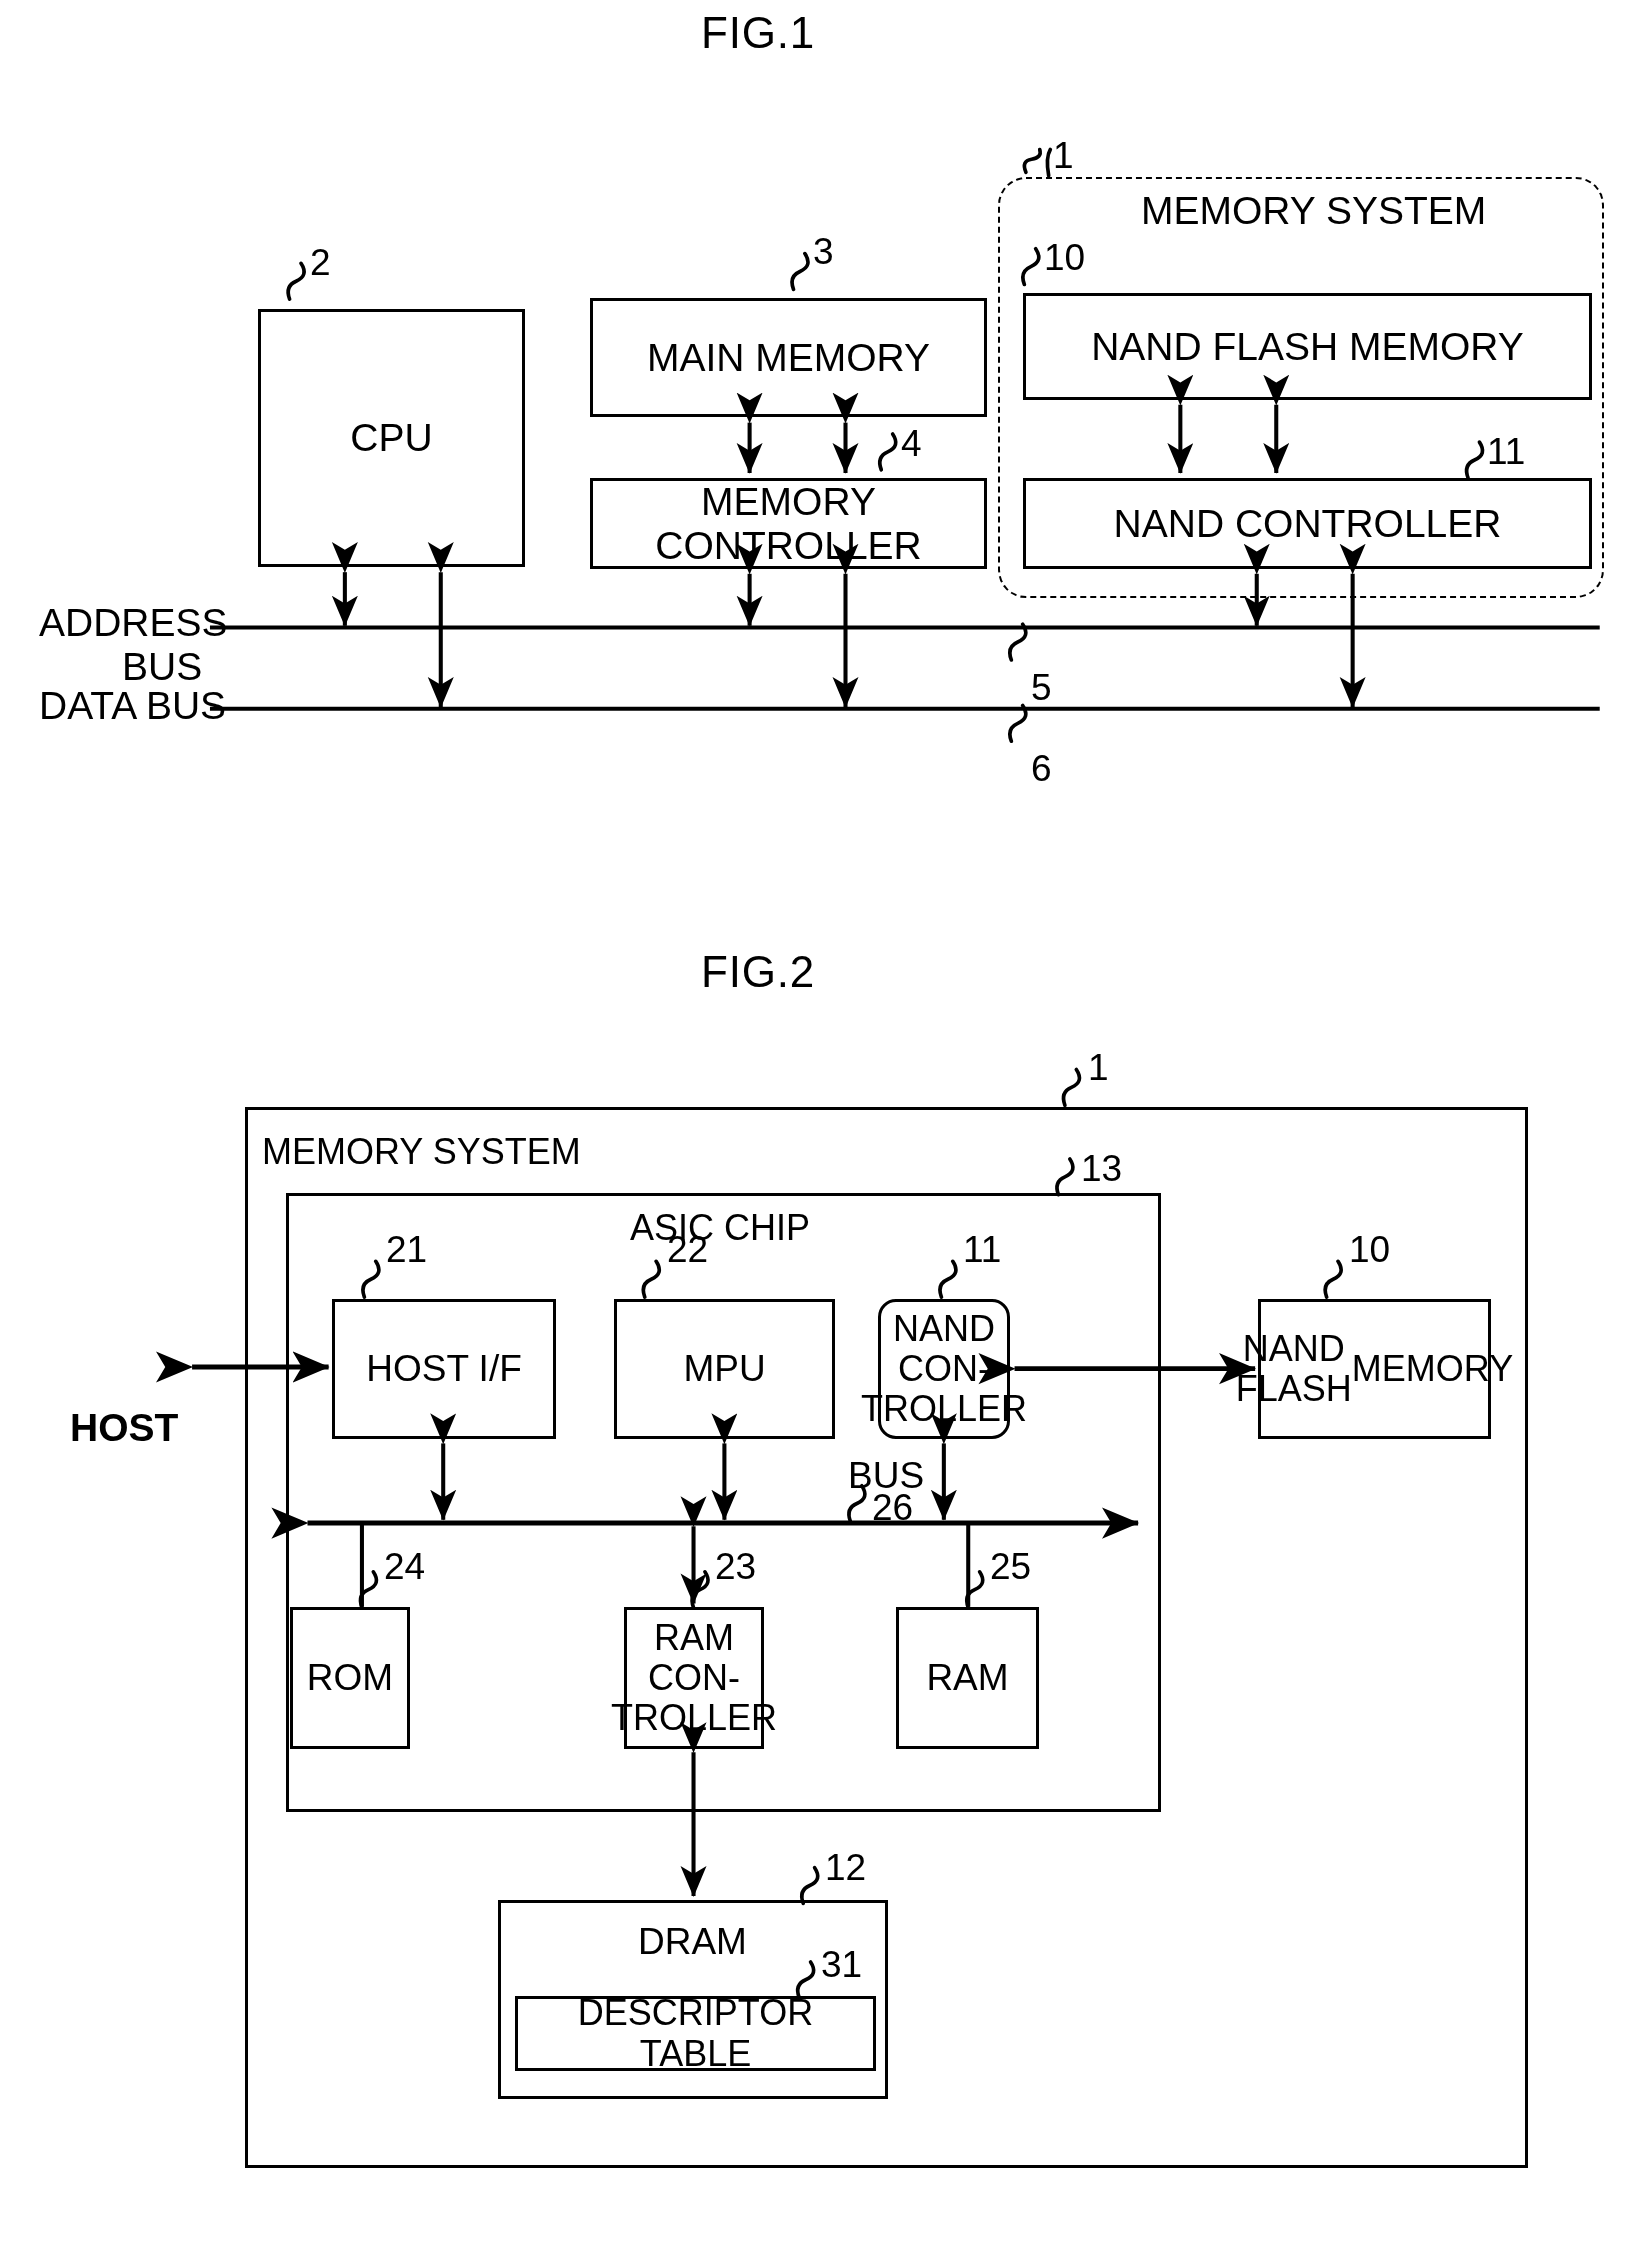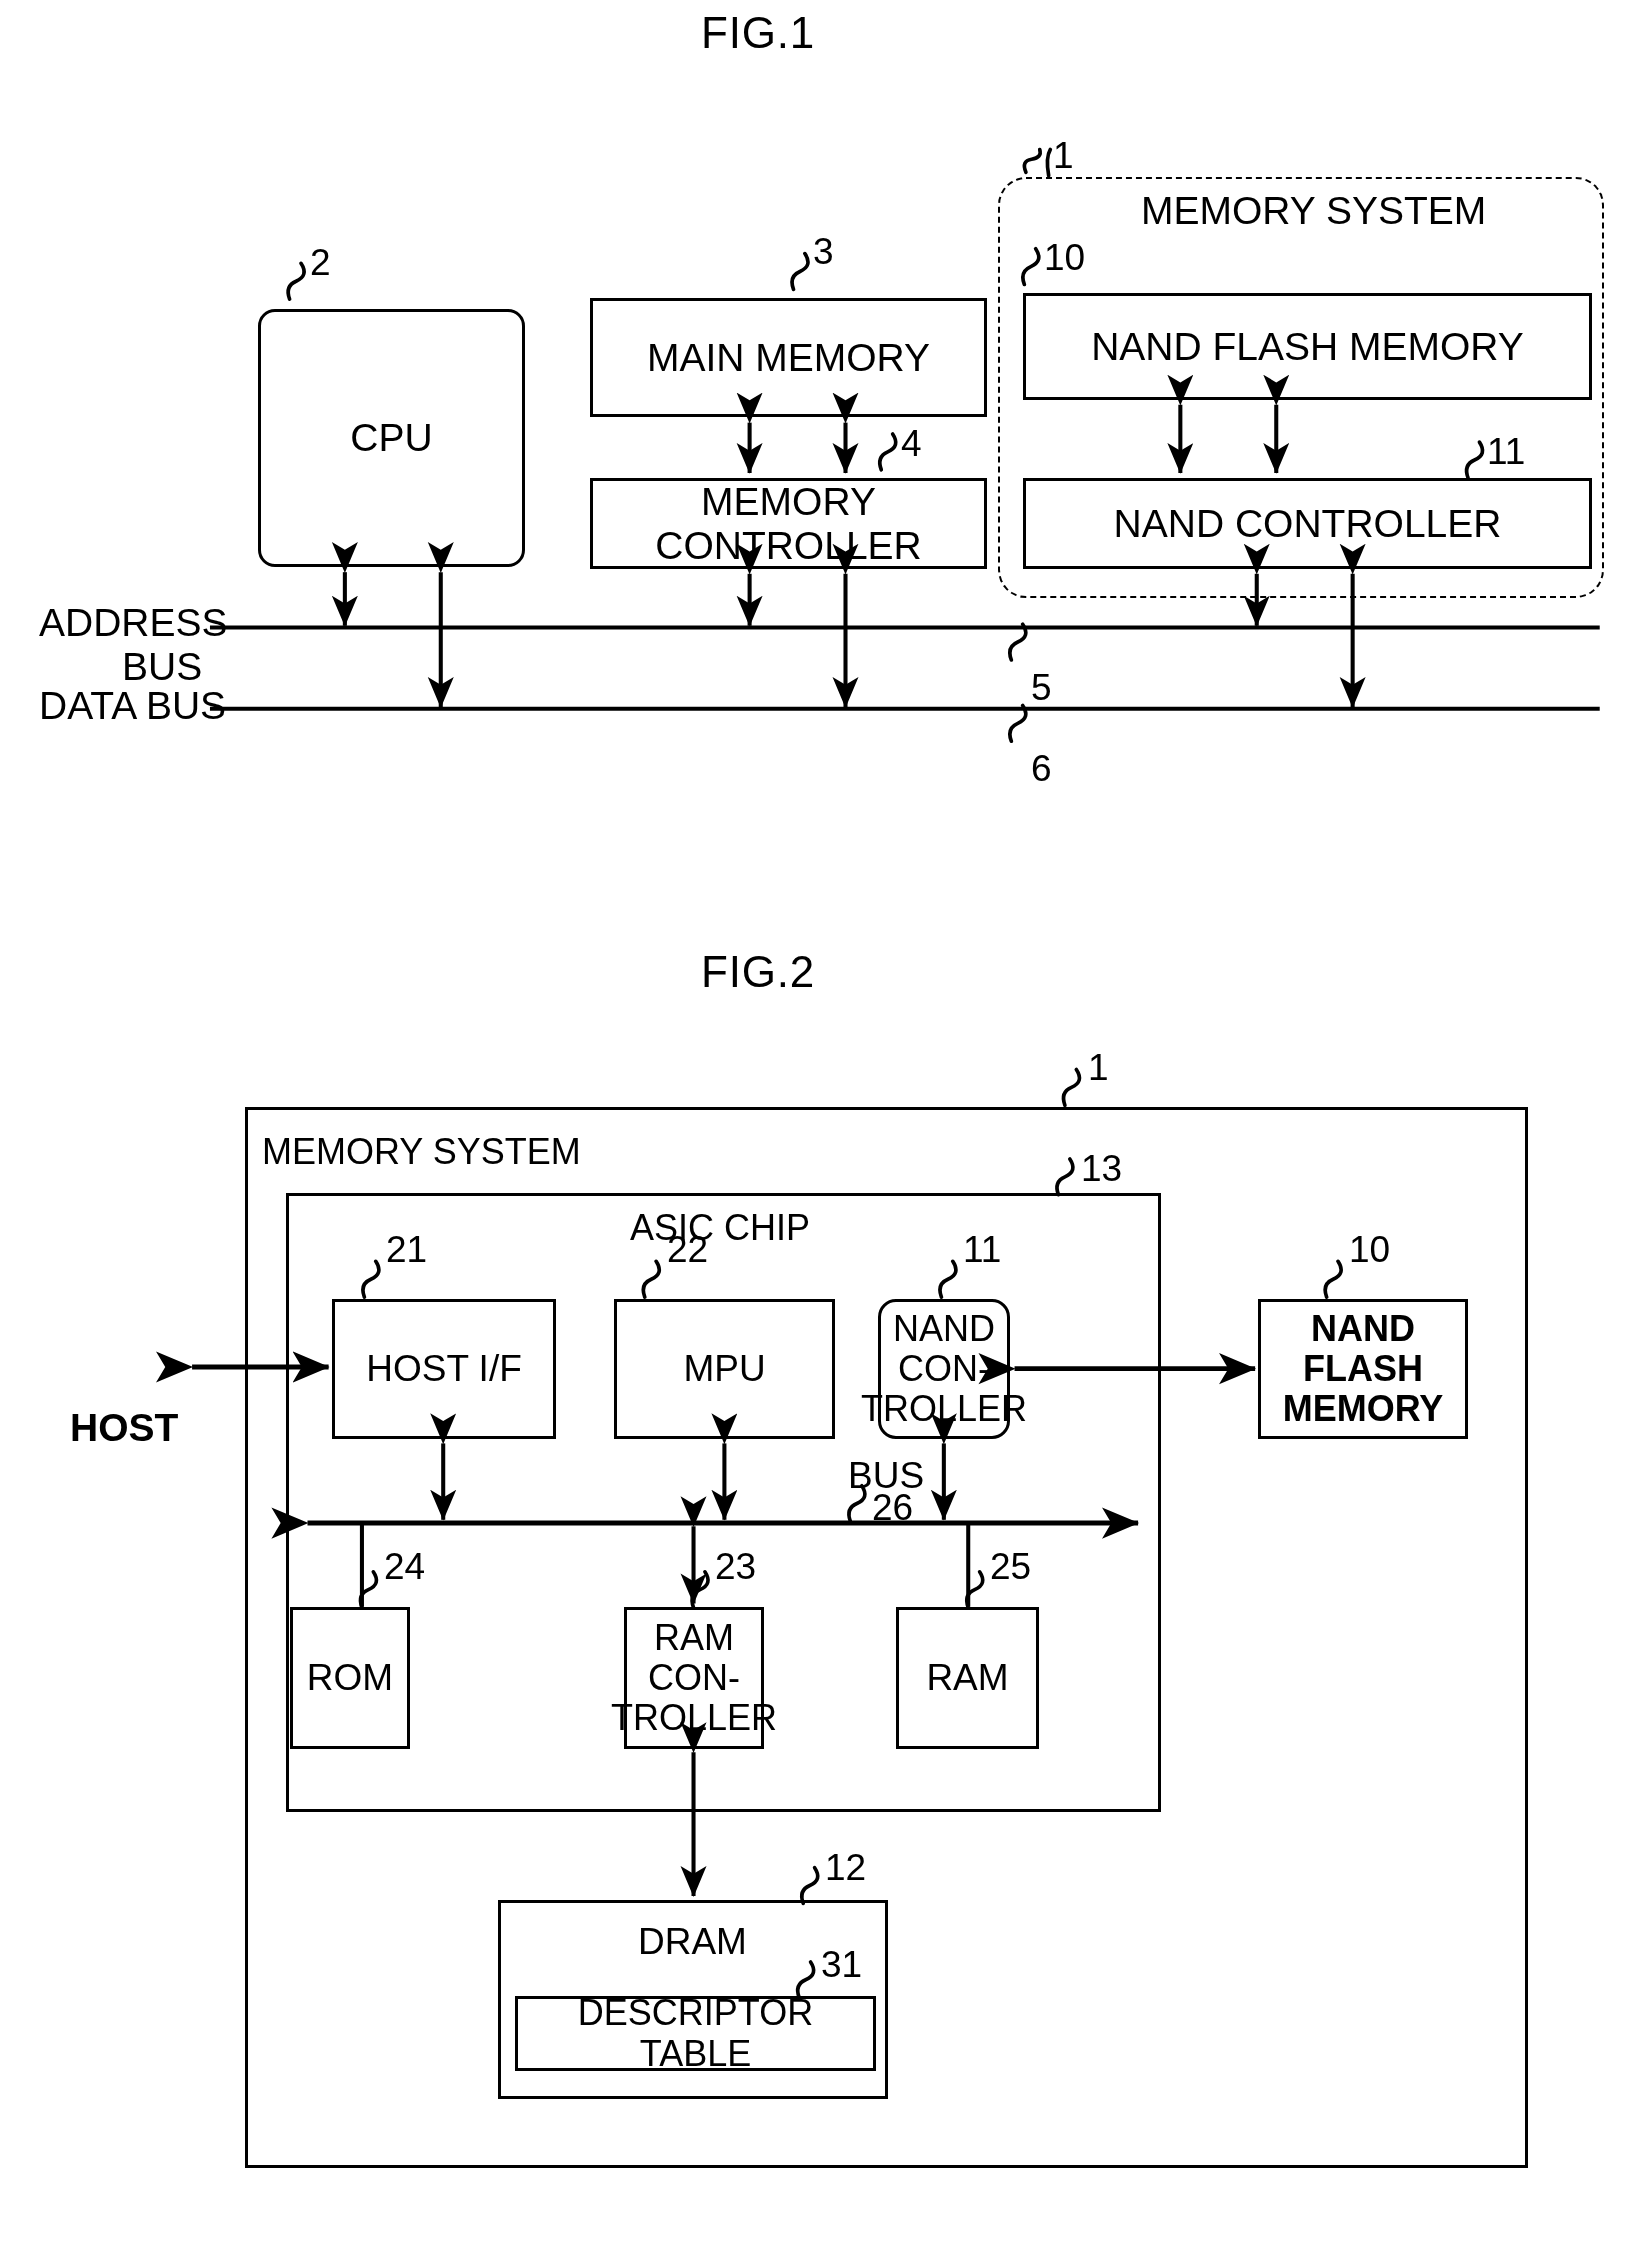--- a/index.html
+++ b/index.html
@@ -26,21 +26,21 @@
 <body>
 
 <div class="stage">
 
   <div class="fig-title" style="left:701px; top:8.1px;">FIG.1</div>
 
   <div class="dashed" style="left:998px; top:177px; width:606px; height:421px;"></div>
 
   <div class="lbl t48" style="left:1141px; top:189px;">MEMORY SYSTEM</div>
 
-  <div class="box t48" style="left:258px; top:309px; width:267px; height:258px;border-radius:17px;">
+  <div class="box t48" style="left:258px; top:309px; width:267px; height:258px;">
     <span>CPU</span>
   </div>
 
   <div class="box t48" style="left:590px; top:298px; width:397px; height:119px;">
     <span>MAIN MEMORY</span>
   </div>
 
   <div class="box t48" style="left:590px; top:478px; width:397px; height:91px; flex-direction:column;">
     <span>MEMORY</span>
     <span>CONTROLLER</span>
@@ -84,21 +84,21 @@
   <div class="box t46" style="left:614px; top:1299px; width:221px; height:140px;align-items:center;">
     <span>MPU</span>
   </div>
 
   <div class="box t44" style="left:878px; top:1299px; width:132px; height:140px; flex-direction:column;border-radius:18px;">
     <span>NAND</span>
     <span>CON-</span>
     <span>TROLLER</span>
   </div>
 
-  <div class="box t44" style="left:1258px; top:1299px; width:210px; height:140px; flex-direction:column;font-weight:bold;">
+  <div class="box t44" style="left:1258px; top:1299px; width:233px; height:140px; ">
     <span>NAND FLASH</span>
     <span>MEMORY</span>
   </div>
 
   <div class="lbl t46" style="left:848px; top:1455px;">BUS</div>
 
   <div class="box t46" style="left:290px; top:1607px; width:120px; height:142px;">
     <span>ROM</span>
   </div>
 

